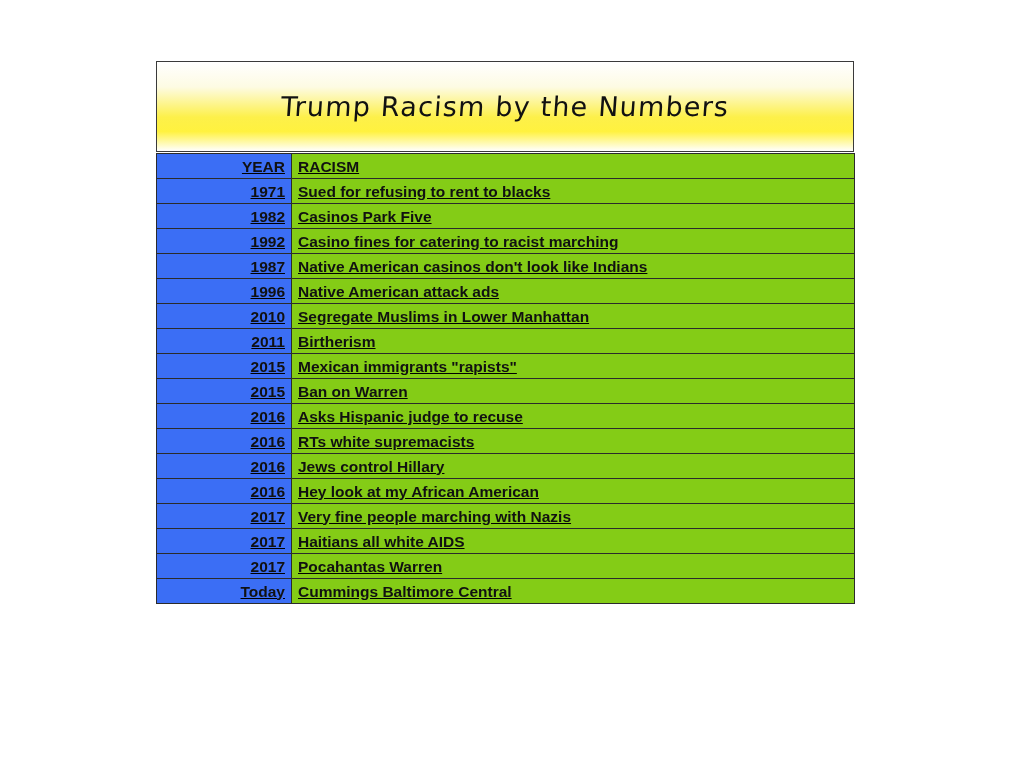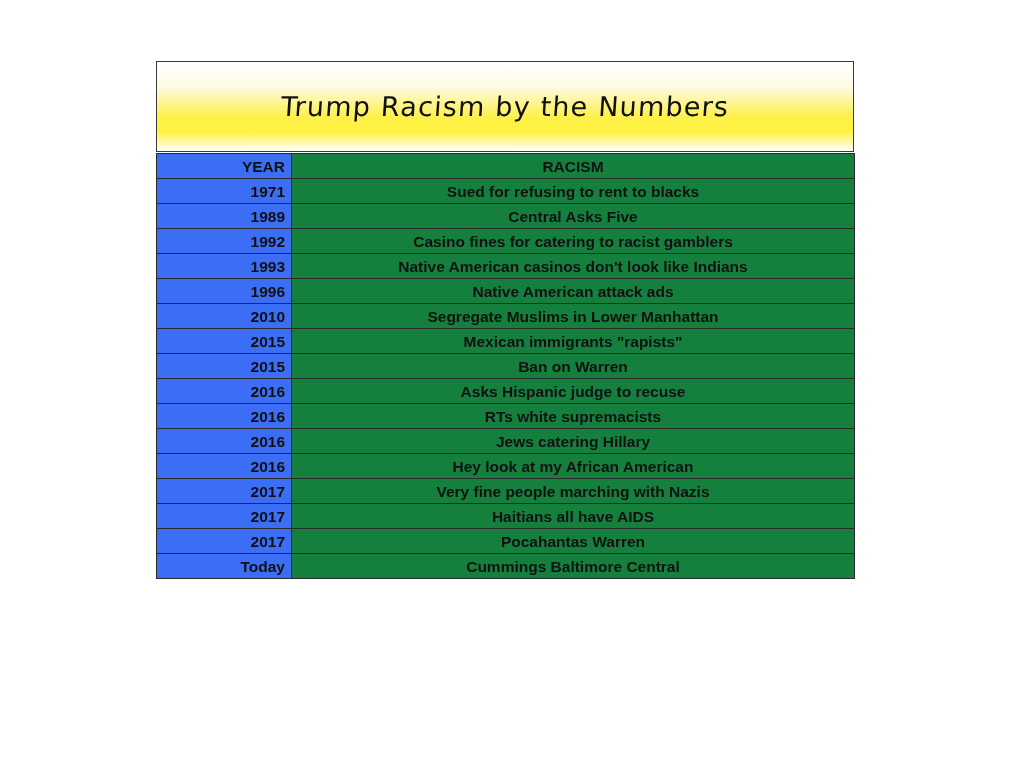--- a/index.html
+++ b/index.html
@@ -47,20 +47,21 @@
   }
 
   
   #racism-table {
     position: absolute;
     left: 156px;
     top: 153px;
     width: 698px;
     border-collapse: collapse;
     table-layout: fixed;
+    text-decoration: underline;
   }
 
   #racism-table col.col-year { width: 135px; }
   #racism-table col.col-racism { width: 563px; }
 
   #racism-table td, #racism-table th {
     border: 1px solid #2b2b2b;
     height: 24px;
     padding: 0 6px;
     font-size: 15.5px;
@@ -72,22 +73,22 @@
     white-space: nowrap;
   }
 
   .cell-year {
     background: #3b6ef5;
     text-align: right;
     padding-right: 8px;
   }
 
   .cell-racism {
-    background: #15803d;
-    text-align: center;
+    background: #84cc16;
+    text-align: left;
     padding-left: 8px;
   }
 
   .header-row .cell-year,
   .header-row .cell-racism {
     font-weight: bold;
   }
 </style>
 </head>
 <body>
@@ -106,70 +107,74 @@
     <tbody id="table-body">
       <tr class="header-row">
         <td class="cell-year">YEAR</td>
         <td class="cell-racism">RACISM</td>
       </tr>
     <tr>
           <td class="cell-year">1971</td>
           <td class="cell-racism">Sued for refusing to rent to blacks</td>
         </tr>
         <tr>
-          <td class="cell-year">1989</td>
-          <td class="cell-racism">Central Asks Five</td>
+          <td class="cell-year">1982</td>
+          <td class="cell-racism">Casinos Park Five</td>
         </tr>
         <tr>
           <td class="cell-year">1992</td>
-          <td class="cell-racism">Casino fines for catering to racist gamblers</td>
+          <td class="cell-racism">Casino fines for catering to racist marching</td>
         </tr>
         <tr>
-          <td class="cell-year">1993</td>
+          <td class="cell-year">1987</td>
           <td class="cell-racism">Native American casinos don't look like Indians</td>
         </tr>
         <tr>
           <td class="cell-year">1996</td>
           <td class="cell-racism">Native American attack ads</td>
         </tr>
         <tr>
           <td class="cell-year">2010</td>
           <td class="cell-racism">Segregate Muslims in Lower Manhattan</td>
+        </tr>
+        <tr>
+          <td class="cell-year">2011</td>
+          <td class="cell-racism">Birtherism</td>
         </tr>
         <tr>
           <td class="cell-year">2015</td>
           <td class="cell-racism">Mexican immigrants "rapists"</td>
         </tr>
         <tr>
           <td class="cell-year">2015</td>
           <td class="cell-racism">Ban on Warren</td>
         </tr>
         <tr>
           <td class="cell-year">2016</td>
           <td class="cell-racism">Asks Hispanic judge to recuse</td>
         </tr>
         <tr>
           <td class="cell-year">2016</td>
           <td class="cell-racism">RTs white supremacists</td>
         </tr>
         <tr>
           <td class="cell-year">2016</td>
-          <td class="cell-racism">Jews catering Hillary</td>
+          <td class="cell-racism">Jews control Hillary</td>
         </tr>
         <tr>
           <td class="cell-year">2016</td>
           <td class="cell-racism">Hey look at my African American</td>
         </tr>
         <tr>
           <td class="cell-year">2017</td>
           <td class="cell-racism">Very fine people marching with Nazis</td>
         </tr>
         <tr>
           <td class="cell-year">2017</td>
-          <td class="cell-racism">Haitians all have AIDS</td>
+          <td class="cell-racism">Haitians all white AIDS</td>
         </tr>
         <tr>
           <td class="cell-year">2017</td>
           <td class="cell-racism">Pocahantas Warren</td>
         </tr>
         <tr>
           <td class="cell-year">Today</td>
           <td class="cell-racism">Cummings Baltimore Central</td>
         </tr>
       </tbody>

